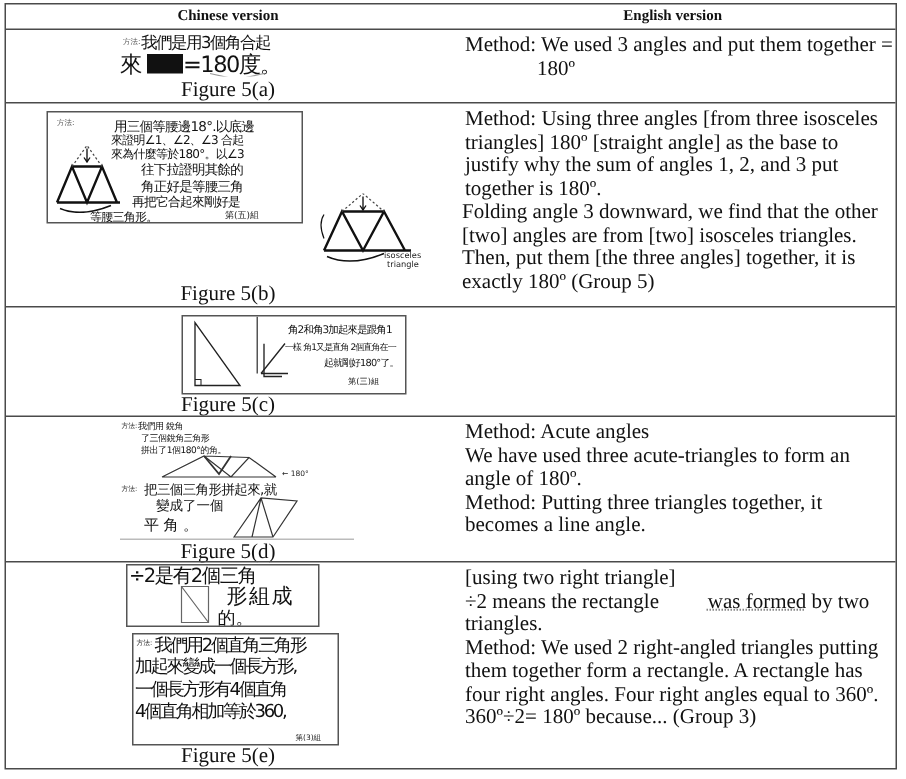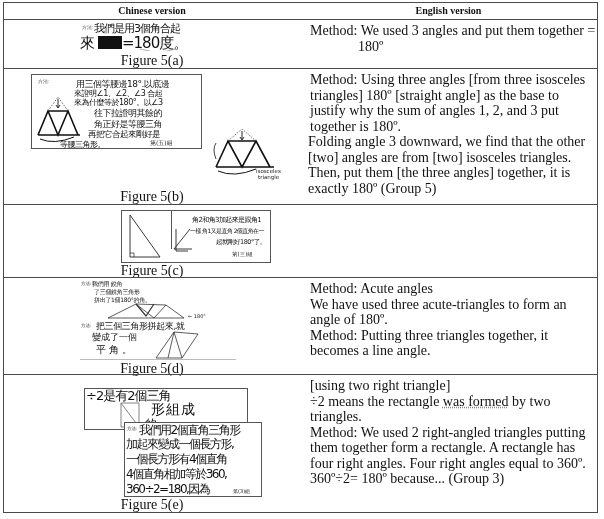--- a/index.html
+++ b/index.html
@@ -12,21 +12,21 @@
     .cell-left { position: absolute; left: 0; top: 0; width: 296px; bottom: 0; }
     .cell-right { position: absolute; left: 296px; right: 0; top: 0; bottom: 0; }
     .hdr { font-weight: bold; font-size: 10px; text-align: center; line-height: 15px; }
     .etext { font-size: 14px; line-height: 15.5px; padding-left: 10px; padding-top: 1px; white-space: normal; }
     .etext p { margin: 0; }
     .caption { position: absolute; left: 0; right: 0; text-align: center; font-size: 14px; line-height: 15px; }
     .hw { position: absolute; box-sizing: border-box; overflow: hidden; background: #fff; }
     .hw.box { border: 1px solid #555; }
     .hw-text { font-family: "DejaVu Sans", sans-serif; color: #111; white-space: nowrap; position: absolute; }
     .mini { font-family: "DejaVu Sans", sans-serif; color: #555; position: absolute; white-space: nowrap; }
-    .dotted { text-decoration: underline dotted #888; }
+    .dotted { text-decoration: underline dotted #888; margin-left: 29px; }
     svg { position: absolute; }
   </style>
 </head>
 <body>
 
 <div class="table">
 
   <div class="row first" style="top:0;height:16px;">
     <div class="cell-left hdr">Chinese version</div>
     <div class="cell-right hdr">English version</div>
@@ -118,52 +118,51 @@
         <span class="hw-text" style="left:12px;top:0px;font-size:6px;letter-spacing:-0.3px;">我們用 銳角</span>
         <span class="hw-text" style="left:14px;top:8px;font-size:6px;letter-spacing:-0.3px;">了三個銳角三角形</span>
         <span class="hw-text" style="left:14px;top:16px;font-size:6px;letter-spacing:-0.3px;">拼出了1個180°的角。</span>
         <svg width="80" height="18" style="left:26px;top:22px;">
           <path d="M2 16 L78 16 M2 16 L30 2 L48 16 L60 3 L78 16 M30 2 L60 3" stroke="#333" stroke-width="0.8" fill="none"></path>
           <path d="M30 2 L40 14 L48 2" stroke="#333" stroke-width="1.2" fill="none"></path>
         </svg>
         <span class="mini" style="left:108px;top:33px;font-size:5px;color:#222;">← 180°</span>
         <span class="mini" style="left:1px;top:43px;font-size:4.5px;color:#222;">方法:</span>
         <span class="hw-text" style="left:16px;top:40px;font-size:9px;letter-spacing:-0.4px;">把三個三角形拼起來,就</span>
-        <span class="hw-text" style="left:12px;top:51px;font-size:9px;">變成了一個</span>
+        <span class="hw-text" style="left:24px;top:51px;font-size:9px;">變成了一個</span>
         <span class="hw-text" style="left:16px;top:63px;font-size:10px;letter-spacing:3px;">平角。</span>
         <svg width="46" height="30" style="left:74px;top:50px;">
           <path d="M2 28 L20 2 L44 4 L28 28 Z M20 2 L14 28 M20 2 L28 28" stroke="#333" stroke-width="0.8" fill="none"></path>
         </svg>
       </div>
       <div class="caption" style="top:83px;">Figure 5(d)</div>
     </div>
     <div class="cell-right etext">
       <p style="padding-top:2px;">Method: Acute angles</p>
       <p>We have used three acute-triangles to form an angle of 180º.</p>
       <p>Method: Putting three triangles together, it becomes a line angle.</p>
     </div>
   </div>
 
   <div class="row" style="top:371px;height:138px;">
     <div class="cell-left">
-      <div class="hw box" style="left:80px;top:13px;width:164px;height:42px;">
+      <div class="hw box" style="left:80px;top:1px;width:129px;height:42px;">
         <span class="hw-text" style="left:1px;top:-2px;font-size:13px;letter-spacing:-1px;">÷2是有2個三角</span>
         <svg width="26" height="28" style="left:32px;top:12px;">
           <path d="M4 2 L22 2 L22 26 L4 26 Z M4 2 L22 26" stroke="#666" stroke-width="0.8" fill="none"></path>
         </svg>
         <span class="hw-text" style="left:66px;top:12px;font-size:14px;letter-spacing:1px;">形組成</span>
         <span class="hw-text" style="left:60px;top:27px;font-size:12px;">的。</span>
       </div>
-      <div class="hw box" style="left:84px;top:47px;width:138px;height:75px;margin-left:36px;">
+      <div class="hw box" style="left:84px;top:47px;width:138px;height:75px;">
         <span class="mini" style="left:2px;top:3px;font-size:4.5px;color:#222;">方法:</span>
         <span class="hw-text" style="left:14px;top:-1px;font-size:12px;letter-spacing:-1.5px;">我們用2個直角三角形</span>
         <span class="hw-text" style="left:1px;top:13px;font-size:12px;letter-spacing:-1.5px;">加起來變成一個長方形,</span>
         <span class="hw-text" style="left:1px;top:28px;font-size:12px;letter-spacing:-1.5px;">一個長方形有4個直角</span>
         <span class="hw-text" style="left:1px;top:43px;font-size:12px;letter-spacing:-1.5px;">4個直角相加等於360,</span>
-        <span class="hw-text" style="left:1px;top:58px;font-size:12px;letter-spacing:-1.5px;">360÷2=180,因為</span>
         <span class="mini" style="left:108px;top:65px;font-size:5px;color:#222;">第(3)組</span>
       </div>
       <div class="caption" style="top:122px;">Figure 5(e)</div>
     </div>
     <div class="cell-right etext">
       <p style="padding-top:2px;">[using two right triangle]</p>
       <p>
         <span>÷2 means the rectangle </span><span class="dotted">was formed</span><span> by two triangles.</span>
       </p>
       <p>Method: We used 2 right-angled triangles putting them together form a rectangle. A rectangle has four right angles. Four right angles equal to 360º.</p>

